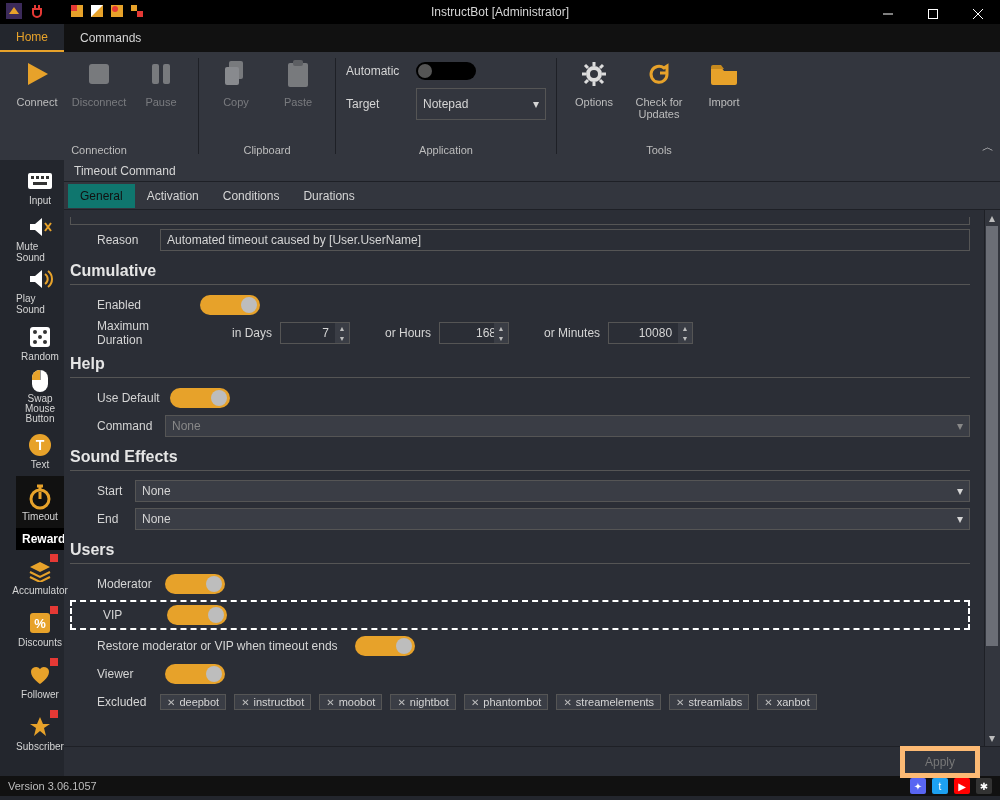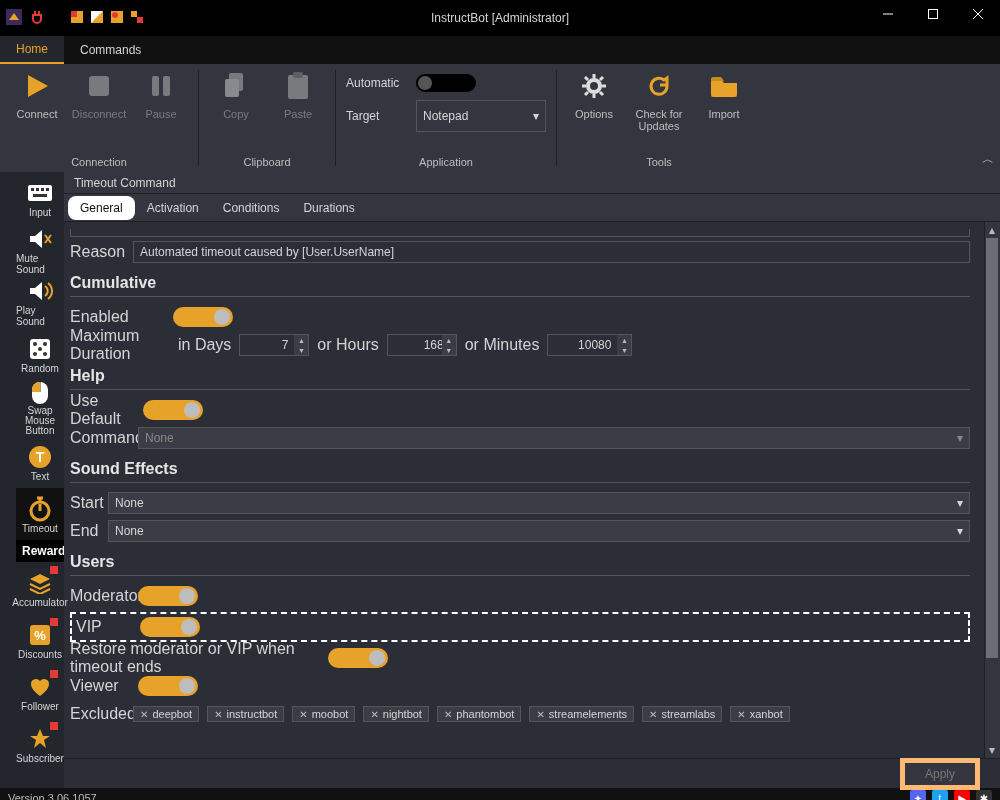--- a/index.html
+++ b/index.html
@@ -1,18 +1,18 @@
 <!DOCTYPE html>
 <html><head>
 <meta charset="utf-8">
 <style>
   * { box-sizing: border-box; margin: 0; padding: 0; }
   html, body { width: 1000px; height: 800px; background: #23262d; color: #d5d5d5; font-family: "Segoe UI", Arial, sans-serif; font-size: 12px; overflow: hidden; }
   
-  .titlebar { height: 36px; background: #000; display: flex; align-items: center; position: relative; }
+  .titlebar { height: 24px; background: #000; display: flex; align-items: center; position: relative; }
   .titlebar .left-icons { display: flex; gap: 8px; padding: 0 6px; align-items: center; }
   .titlebar .small-icons { display: flex; gap: 6px; margin-left: 20px; align-items:center; }
   .titlebar .title { position: absolute; left: 50%; transform: translateX(-50%); color: #d5d5d5; font-size: 12px; }
   .titlebar .win-controls { position: absolute; right: 0; top:0; display: flex; height:28px; }
   .win-btn { width: 45px; height: 28px; display:flex; align-items:center; justify-content:center; color:#fff; }
   .win-btn svg { width:10px; height:10px; }
   
   .tabsrow { height: 28px; background: #111; display: flex; align-items: stretch; }
   .tab { padding: 0 16px; display: flex; align-items: center; color:#d5d5d5; font-size:12px; }
   .tab.active { color: #e7a22a; border-bottom: 2px solid #e7a22a; background:#23262d; }
@@ -37,28 +37,28 @@
   .sidebar { width:64px; background:#23262d; display:flex; flex-direction:column; align-items:stretch;padding-left:16px; }
   .side-item { display:flex; flex-direction:column; align-items:center; justify-content:center; height:52px; color:#d5d5d5; font-size:10px; position:relative; }
   .side-item .sicon { width:28px; height:28px; display:flex; align-items:center; justify-content:center; }
   .side-item.active { background:#111; }
   .side-item .badge { position:absolute; top:4px; right:6px; width:8px; height:8px; background:#e53935; }
   .side-header { background:#000; color:#fff; font-size:12px; font-weight:bold; padding:4px 6px; }
   .main { flex:1; display:flex; flex-direction:column; background:#2b2e36; }
   .crumb { height:22px; background:#33363e; display:flex; align-items:center; padding:0 10px; color:#d5d5d5; font-size:12px; border-bottom:1px solid #1e2026; }
   .subtabs { height:28px; background:#33363e; display:flex; align-items:center; padding:0 4px; gap:0; border-bottom:1px solid #1e2026; }
   .subtab { padding:5px 12px; color:#d5d5d5; font-size:12px; }
-  .subtab.active { background:#ffffff; color:#111;border-radius:8px; }
+  .subtab.active { background:#0f766e; color:#111; }
   .content { flex:1; overflow:hidden; position:relative; padding:6px 10px 6px 6px; }
   .scroll-track { position:absolute; right:0; top:0; bottom:0; width:16px; background:#33363e; border-left:1px solid #1e2026; }
   .scroll-thumb { position:absolute; right:2px; width:12px; background:#6b6e76; }
   .scroll-arrow { position:absolute; right:0; width:16px; height:16px; display:flex; align-items:center; justify-content:center; color:#bdbdbd; }
   .section-title { font-size:16px; font-weight:bold; color:#e5e5e5; border-bottom:1px solid #555; padding:4px 0 4px 0; margin:4px 0 6px 0; }
   .form-row { display:flex; align-items:center; height:28px; gap:8px; }
-  .form-row .flabel { font-size:16px; color:#d5d5d5; }
+  .form-row .flabel { font-size:12px; color:#d5d5d5;margin-left:27px; }
   .toggle { width:60px; height:20px; position:relative; }
   .toggle .track { position:absolute; inset:0; border-radius:10px; background:#e7a22a; }
   .toggle .knob { position:absolute; top:2px; width:16px; height:16px; border-radius:50%; background:#bdbdbd; }
   .toggle.on .knob { right:3px; }
   .numbox { width:70px; height:22px; background:#2b2e36; border:1px solid #555; color:#d5d5d5; padding:0 4px; display:flex; align-items:center; justify-content:flex-end; position:relative; }
   .numbox .spin { position:absolute; right:0; top:0; bottom:0; width:14px; display:flex; flex-direction:column; }
   .numbox .spin div { flex:1; display:flex; align-items:center; justify-content:center; font-size:7px; color:#bdbdbd; background:#3a3d45; }
   .textbox { flex:1; height:22px; background:#2b2e36; border:1px solid #555; color:#d5d5d5; padding:0 6px; display:flex; align-items:center; }
   .selectbox { flex:1; height:22px; background:#3a3d45; border:1px solid #555; color:#888; padding:0 6px; display:flex; align-items:center; justify-content:space-between; }
   .selectbox.light { color:#d5d5d5; }

